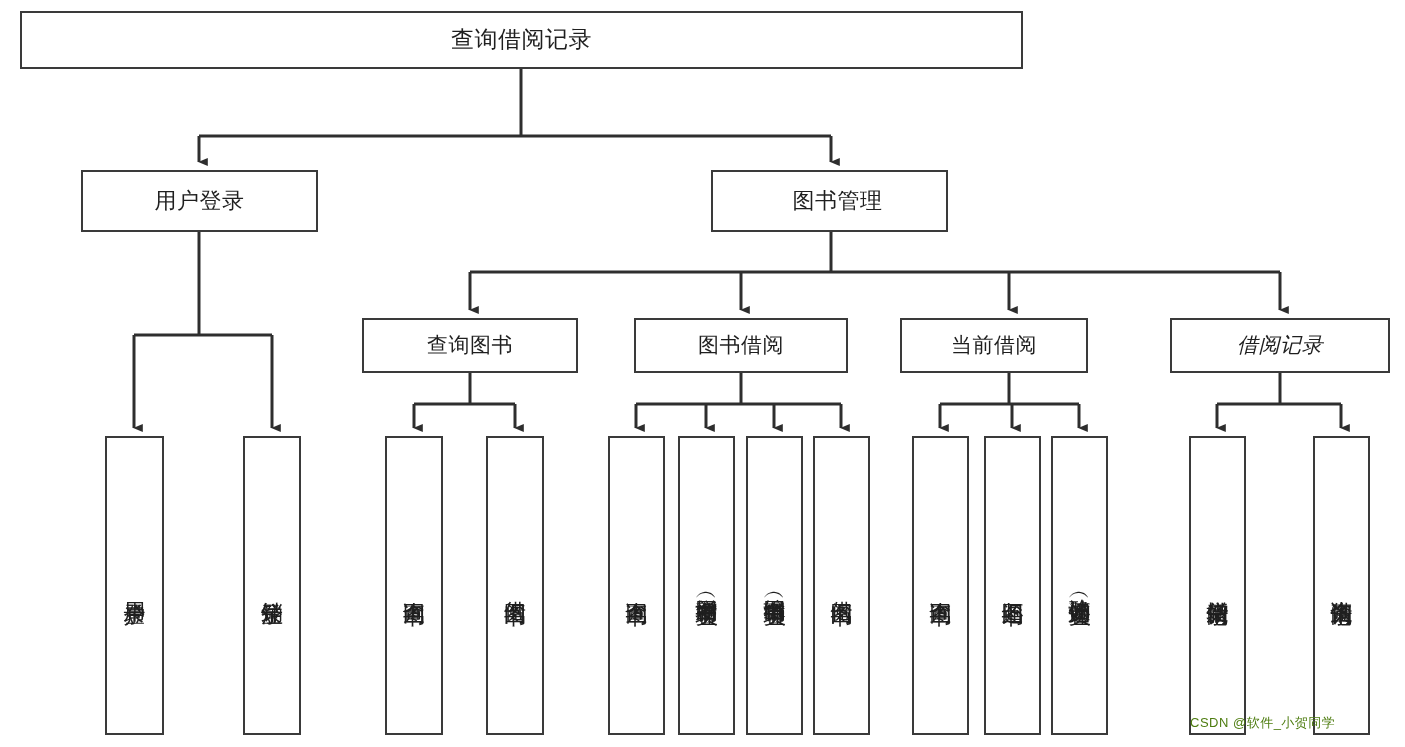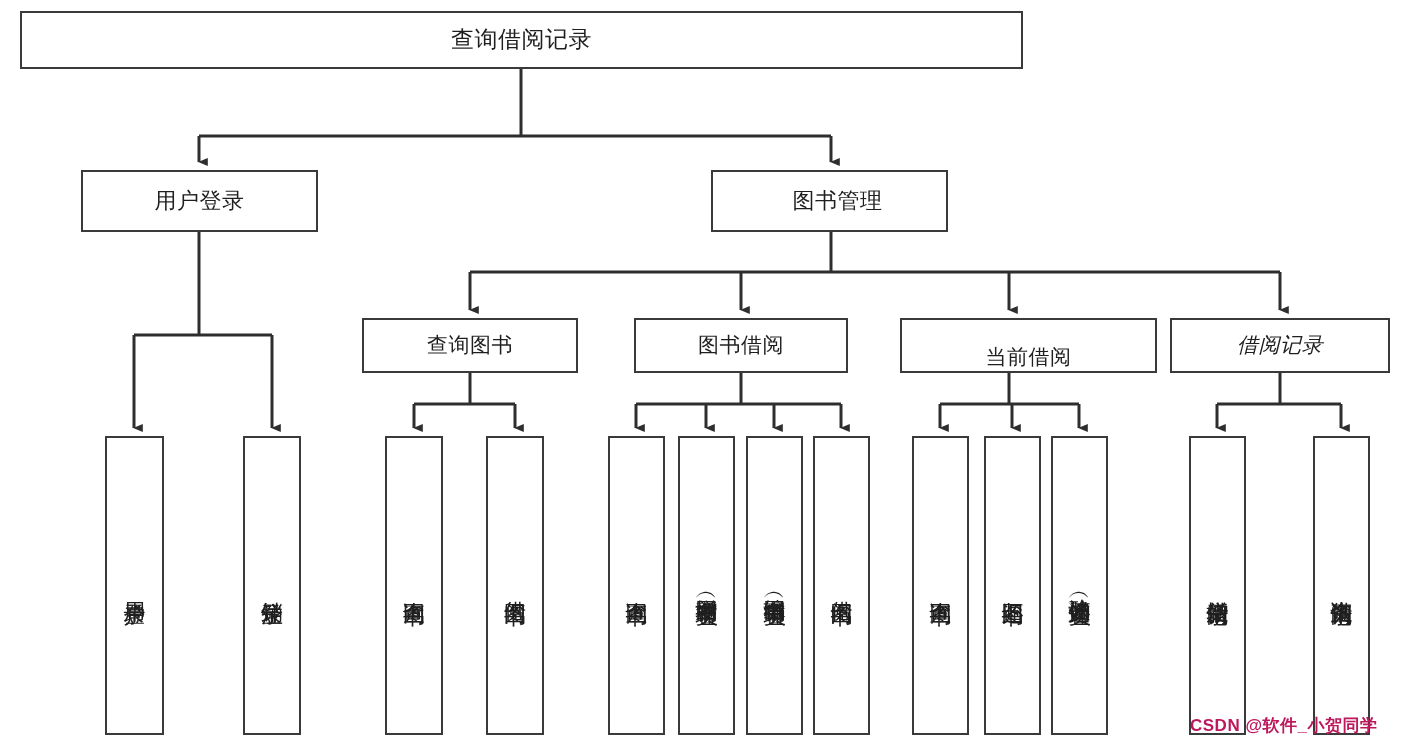--- a/index.html
+++ b/index.html
@@ -58,26 +58,25 @@
   .leaf .node-label {
     writing-mode: vertical-rl;
     text-orientation: upright;
     font-size: 22px;
     line-height: 1.18;
     letter-spacing: 1px;
     white-space: nowrap;
   }
   .watermark {
     position: absolute;
-    font-size: 17px;
-    color: #be185d;
+    font-size: 13px;
+    color: #4d7c0f;
     letter-spacing: 0.5px;
     white-space: nowrap;
     user-select: none;
-    font-weight: bold;
   }
 </style>
 </head>
 <body>
 
 <div id="canvas">
 
   <svg class="wires" viewBox="0 0 1405 747" xmlns="http://www.w3.org/2000/svg">
     <defs>
       <marker id="arrow" viewBox="0 0 10 12" refX="5" refY="11" markerWidth="8" markerHeight="10" orient="auto-start-reverse" markerUnits="userSpaceOnUse">
@@ -138,21 +137,21 @@
   <div class="node lvl1" style="left:711px; top:170px; width:237px; height:62px;padding-left:16px;">
     <span class="node-label">图书管理</span>
   </div>
 
   <div class="node lvl2" style="left:362px; top:318px; width:216px; height:55px;">
     <span class="node-label">查询图书</span>
   </div>
   <div class="node lvl2" style="left:634px; top:318px; width:214px; height:55px;">
     <span class="node-label">图书借阅</span>
   </div>
-  <div class="node lvl2" style="left:900px; top:318px; width:257px; height:55px;align-items:flex-end;">
+  <div class="node lvl2" style="left:900px; top:318px; width:188px; height:55px;">
     <span class="node-label">当前借阅</span>
   </div>
   <div class="node lvl2" style="left:1170px; top:318px; width:220px; height:55px;font-style:italic;">
     <span class="node-label">借阅记录</span>
   </div>
 
   <div class="node leaf" style="left:105px; top:436px; width:59px; height:299px;">
     <span class="node-label">用户登录</span>
   </div>
   <div class="node leaf" style="left:243px; top:436px; width:58px; height:299px;">

